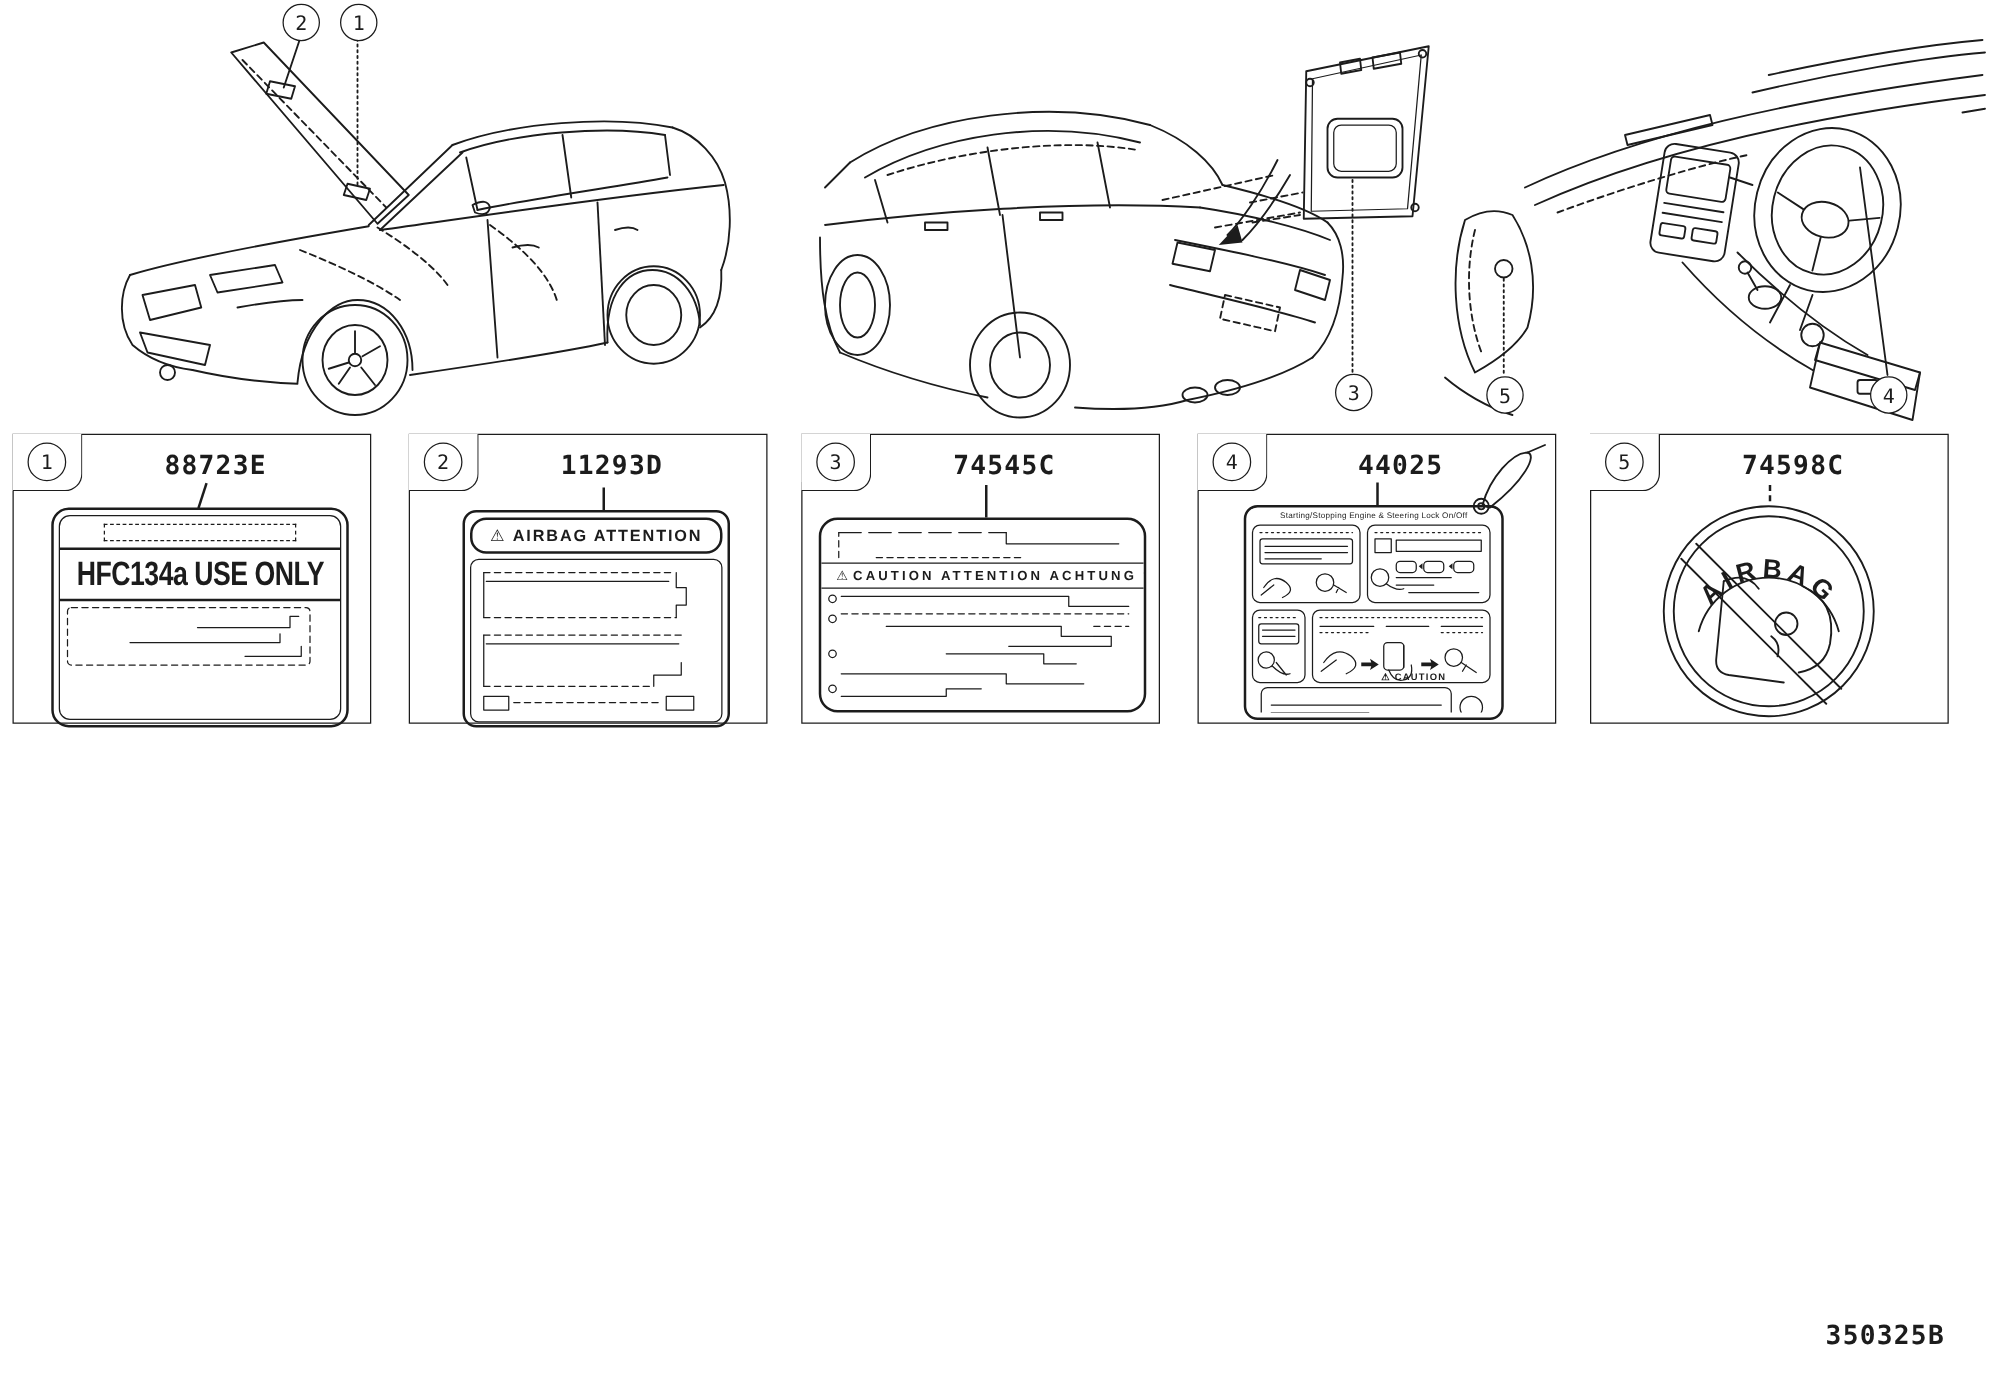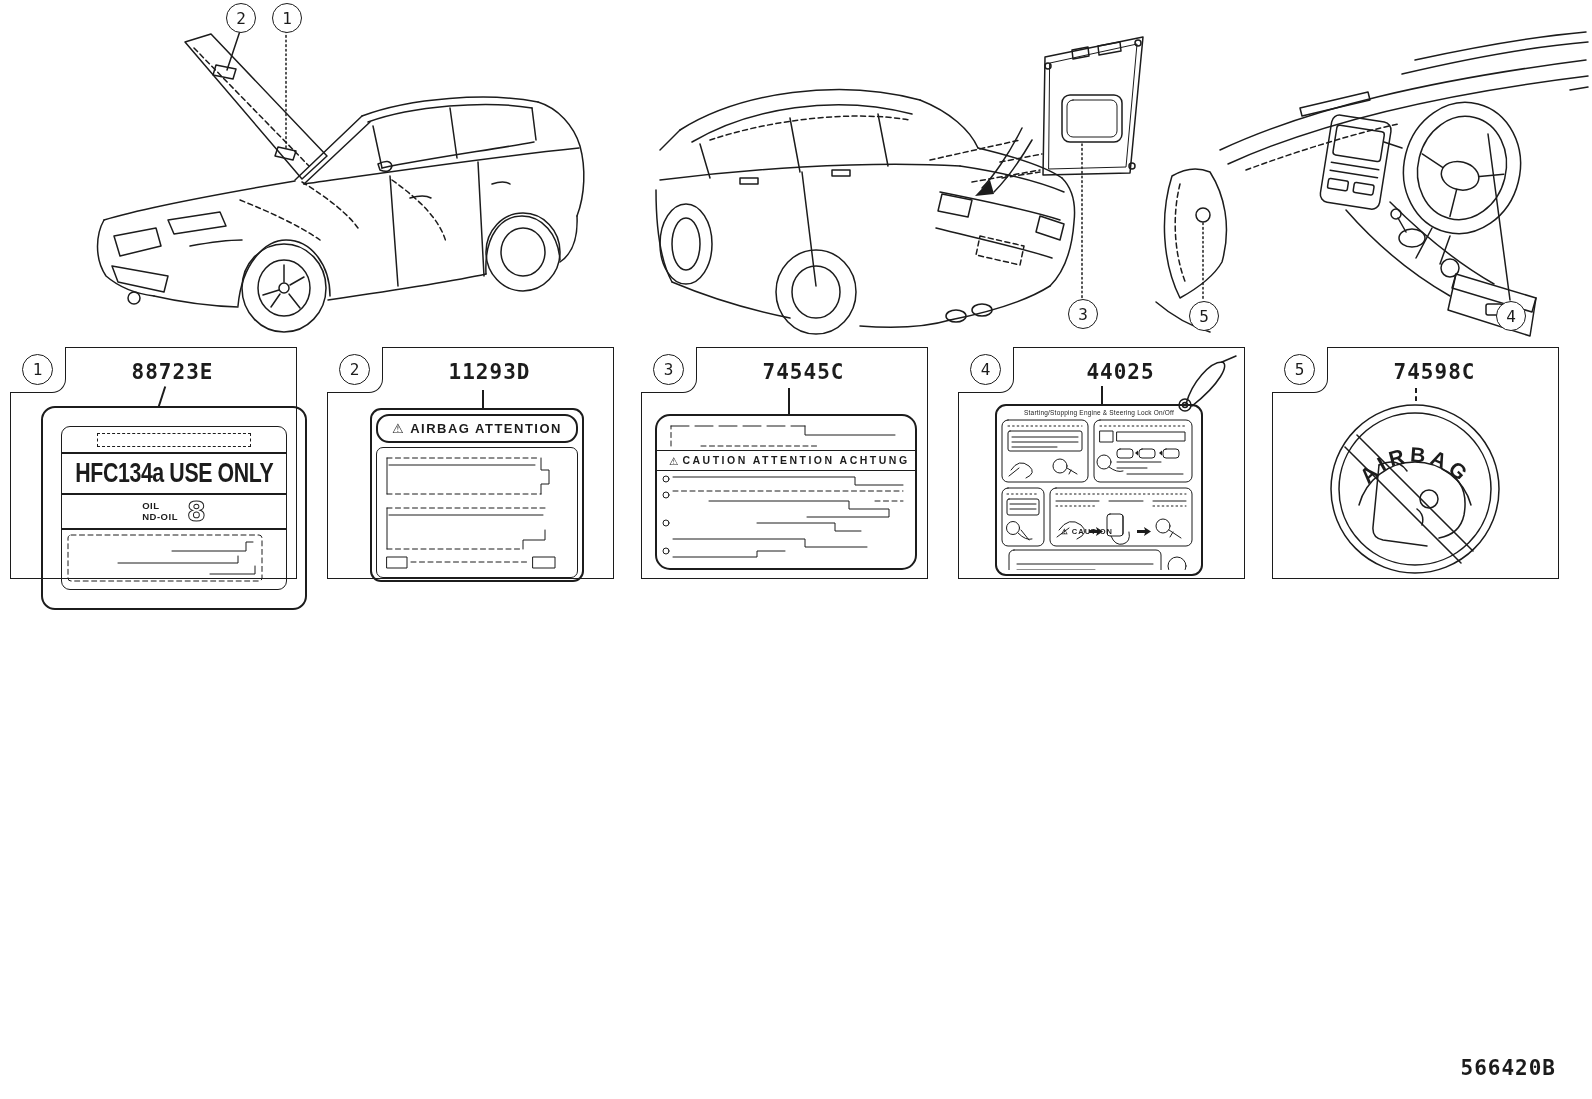--- a/index.html
+++ b/index.html
@@ -20,21 +20,21 @@
   
   .panel{position:absolute;top:347px;width:285px;height:230px;border:1.7px solid #1c1c1c;background:#fff}
   .tab{position:absolute;left:-1px;top:-1px;width:55px;height:45px;background:#fff;
        border-right:1.7px solid #1c1c1c;border-bottom:1.7px solid #1c1c1c;border-bottom-right-radius:14px}
   .tab .callout{left:12px;top:7px;width:29px;height:29px}
   .pn{position:absolute;left:58px;right:20px;top:12px;text-align:center;
       font:bold 21px "DejaVu Sans Mono",monospace;letter-spacing:1px}
   .pnlead{position:absolute;width:0;border-left:2px solid #1c1c1c}
   .pnlead.dash{border-left-style:dashed}
   
-  .label1{position:absolute;left:30px;top:58px;width:226px;height:164px;border:2px solid #1c1c1c;border-radius:14px;padding:18px}
+  .label1{position:absolute;left:30px;top:58px;width:226px;height:164px;border:2px solid #1c1c1c;border-radius:14px;padding:4px}
   .l1-inner{width:100%;height:100%;border:1.5px solid #1c1c1c;border-radius:9px;box-sizing:border-box;overflow:hidden}
   .l1-top{height:25px;border-bottom:2px solid #1c1c1c;display:flex;align-items:center;justify-content:center}
   .l1-topbar{width:152px;height:12px;border:1.4px dashed #1c1c1c}
   .l1-big{height:39px;border-bottom:2px solid #1c1c1c;display:flex;align-items:center;justify-content:center}
   .l1-big span{font:bold 27px "Liberation Sans",sans-serif;white-space:nowrap;transform:scaleX(.79);letter-spacing:-.5px}
   .l1-oil{height:33px;border-bottom:2px solid #1c1c1c;display:flex;align-items:center;justify-content:center;gap:9px}
   .l1-oiltxt{font:bold 9.5px "Liberation Sans",sans-serif;line-height:1.1;letter-spacing:.5px}
   .l1-eight{font:bold 27px "DejaVu Sans",sans-serif;-webkit-text-stroke:1px #1c1c1c;color:#fff}
   
   .label2{position:absolute;left:42px;top:60px;width:202px;height:162px;border:2px solid #1c1c1c;border-radius:11px;padding:4px;box-sizing:content-box}
@@ -43,21 +43,21 @@
   .l2-body{margin-top:4px;height:129px;border:1.5px solid #1c1c1c;border-radius:7px;overflow:hidden}
   .warn{font-weight:normal}
   
   .label3{position:absolute;left:13px;top:66px;width:258px;height:152px;border:2px solid #1c1c1c;border-radius:15px;overflow:hidden}
   .l3-head{height:19px;border-top:1.7px solid #1c1c1c;border-bottom:1.7px solid #1c1c1c;display:flex;align-items:center;gap:4px;
            padding-left:12px;font:bold 10.5px "Liberation Sans",sans-serif;letter-spacing:2.5px;white-space:nowrap}
   
   .label4{position:absolute;left:36px;top:56px;width:204px;height:168px;border:2px solid #1c1c1c;border-radius:11px;overflow:visible}
   .l4-head{position:absolute;left:0;right:0;top:3px;text-align:center;font:6.5px "Liberation Sans",sans-serif;
            letter-spacing:.2px;color:#222;white-space:nowrap}
-  .l4-caution{position:absolute;left:20px;top:121px;width:140px;text-align:center;
+  .l4-caution{position:absolute;left:20px;top:131px;width:140px;text-align:right;
               font:bold 7.5px "Liberation Sans",sans-serif;letter-spacing:1px}
   
   .label5{position:absolute;left:40px;top:53px;width:204px;height:176px}
   .l5-ring-text{font:bold 21px "Liberation Sans",sans-serif;letter-spacing:4px}
   
   .footer{position:absolute;right:36px;top:1056px;font:bold 21px "DejaVu Sans Mono",monospace;letter-spacing:1px}
 </style>
 </head>
 <body>
 
@@ -248,27 +248,20 @@
     <div class="pn">88723E</div>
     <div class="pnlead" style="left:150px;top:38px;height:21px;transform:rotate(18deg)"></div>
     <div class="label1">
       <div class="l1-inner">
         <div class="l1-top">
             <div class="l1-topbar"></div>
           </div>
         <div class="l1-big">
             <span>HFC134a USE ONLY</span>
           </div>
-        <div class="l1-oil">
-          <div class="l1-oiltxt">
-            <div>OIL</div>
-            <div>ND-OIL</div>
-          </div>
-          <div class="l1-eight">8</div>
-        </div>
         <svg class="art" style="position:static" width="206" height="56" viewBox="0 0 206 56">
           <rect class="d thin" x="6" y="5" width="194" height="46" rx="3"></rect>
           <path class="thin" d="M 110 21 H 184 V 12 H 191"></path>
           <path class="thin" d="M 56 33 H 176 V 26"></path>
           <path class="thin" d="M 148 44 H 193 V 36"></path>
         </svg>
       </div>
     </div>
   </div>
 
@@ -440,14 +433,14 @@
         </g>
         <path d="M 129 68 Q 157 80 151 114 Q 147 133 126 137" stroke-width="6"></path>
         <g>
           <line x1="44" y1="34" x2="160" y2="150" stroke-width="2.6"></line>
           <line x1="32" y1="46" x2="148" y2="162" stroke-width="2.6"></line>
         </g>
       </svg>
     </div>
   </div>
 
-  <div class="footer">566420B</div>
+  <div class="footer">350325B</div>
 </div>
 
 </body></html>

